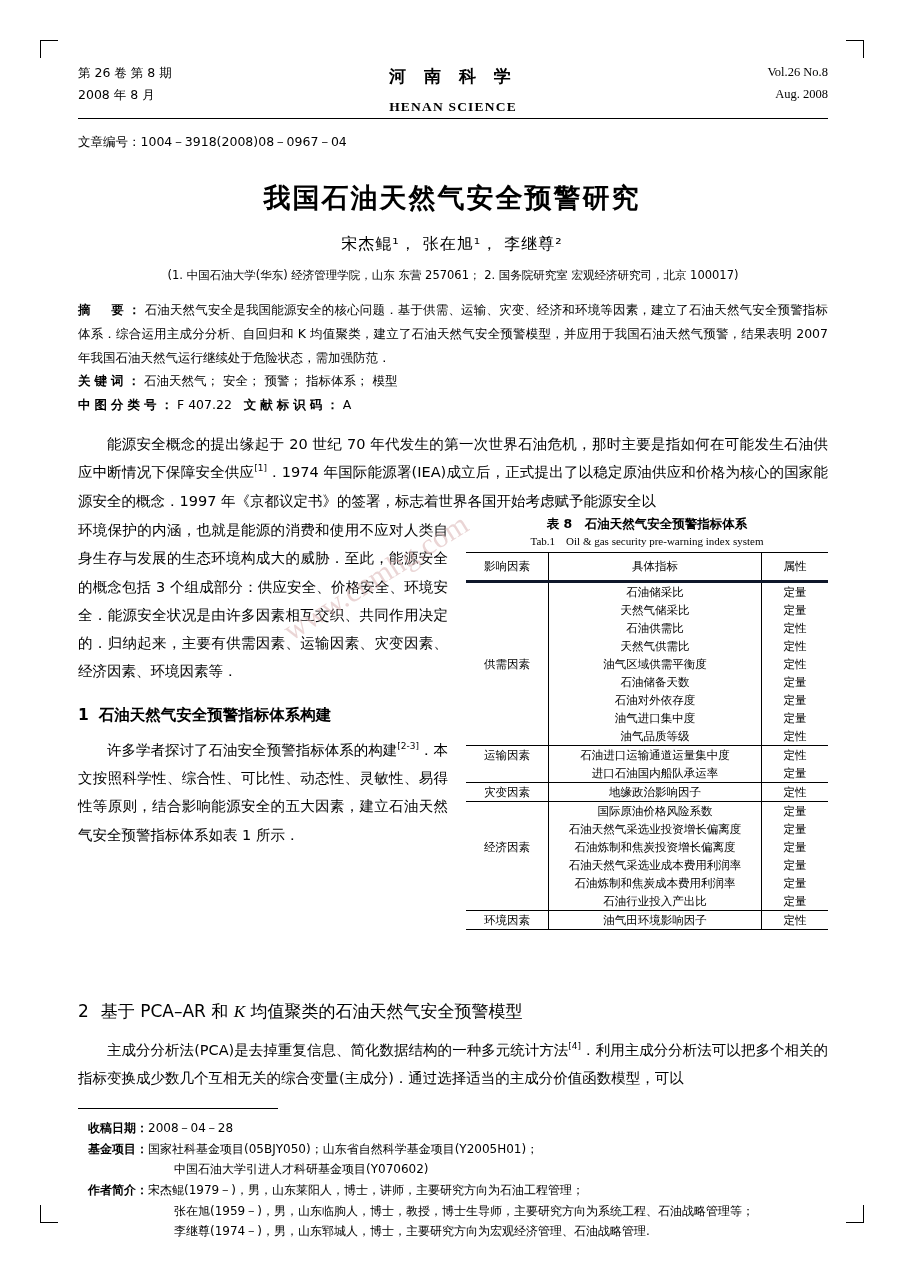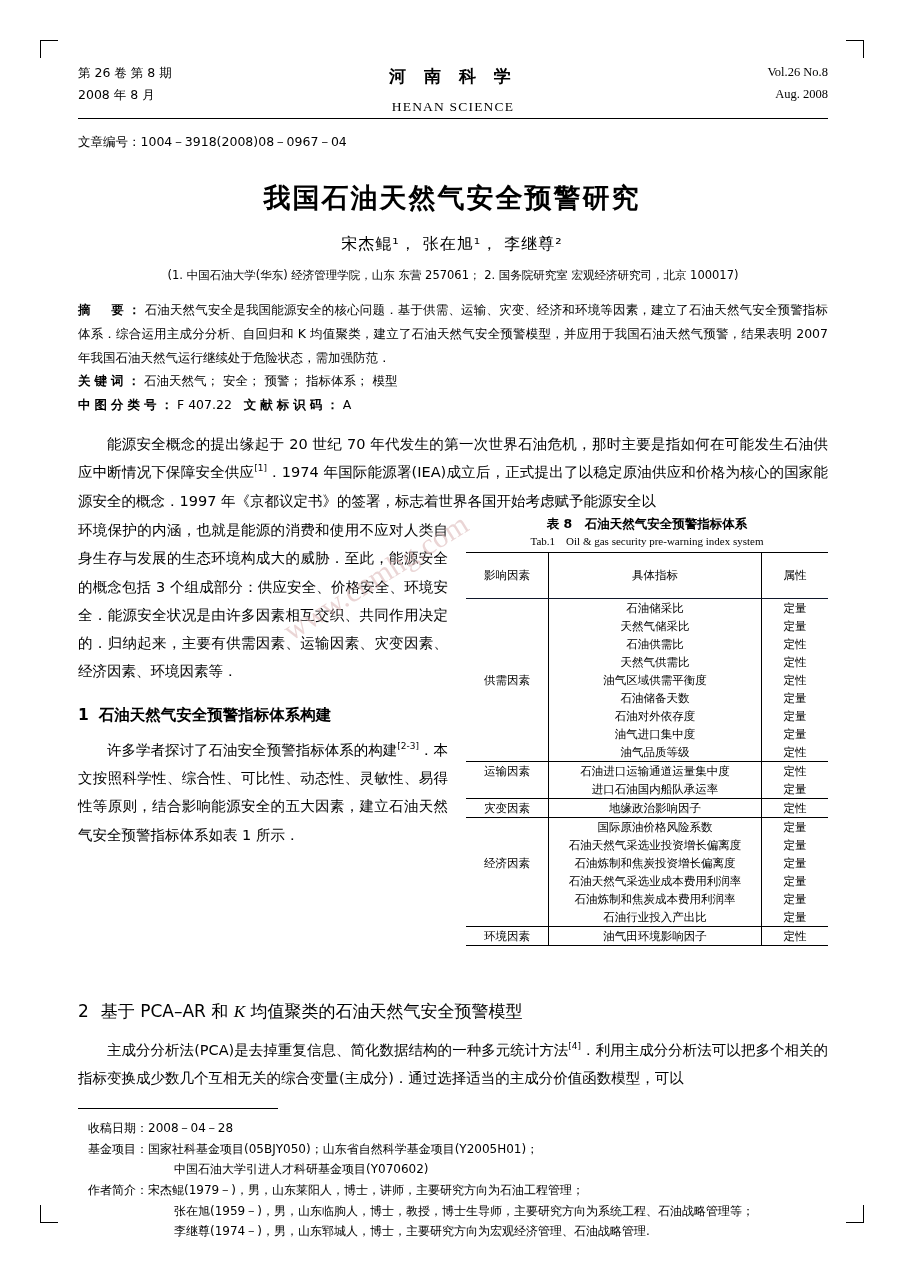--- a/index.html
+++ b/index.html
@@ -22,21 +22,21 @@
   .hdr {
     position:absolute;
     left:78px; top:62px; width:750px;
     display:flex; align-items:flex-start; justify-content:space-between;
   }
   .hdr .col { font-size:12.5px; line-height:1.75; }
   .hdr .col.left { width:150px; }
   .hdr .col.right { width:150px; text-align:right; font-family:"Liberation Serif", serif; }
   .hdr .col.center { flex:1; text-align:center; }
   .hdr .journal-cn { font-size:17px; letter-spacing:6px; font-weight:bold; }
-  .hdr .journal-en { font-size:13.5px; letter-spacing:1.2px; font-family:"Liberation Serif", serif; font-weight:normal; margin-top:3px;}
+  .hdr .journal-en { font-size:13.5px; letter-spacing:1.2px; font-family:"Liberation Serif", serif; font-weight:bold; margin-top:3px;}
   .hdr-rule {
     position:absolute; left:78px; top:118px; width:750px;
     border-top:1px solid #000;
   }
   .artnum {
     position:absolute; left:78px; top:134px;
     font-size:12.5px;
   }
   
   .title {
@@ -82,22 +82,22 @@
   }
   .tbl-title { text-align:center; font-size:12.5px; font-weight:bold; }
   .tbl-title-en { text-align:center; font-size:11px; font-family:"Liberation Serif", serif; margin-top:1px; margin-bottom:3px;}
   table.idx {
     width:362px; border-collapse:collapse; font-size:11.5px;
   }
   table.idx td, table.idx th {
     padding:1.5px 2px; text-align:center; font-weight:normal;
   }
   table.idx thead th {
-    border-top:1.4px solid #000; border-bottom:1px solid #0f172a;
-    padding:15px 2px; font-weight:normal;
+    border-top:1.4px solid #000; border-bottom:3px solid #0f172a;
+    padding:6px 2px; font-weight:normal;
   }
   table.idx tbody tr td { border:0; }
   table.idx td.c1 { width:78px; border-right:0; }
   table.idx td.c2 { width:208px; }
   table.idx td.c3 { width:62px; }
   table.idx tr.grp-end td { border-bottom:1px solid #000; }
   table.idx tr.last td { border-bottom:1.4px solid #000; }
   
   .sec2 {
     position:absolute; left:78px; top:1000px; width:750px;
@@ -111,21 +111,21 @@
   }
   .bottompara p { margin:0; text-indent:2em; }
   .footrule {
     position:absolute; left:78px; top:1108px; width:200px;
     border-top:1px solid #000;
   }
   .foot {
     position:absolute; left:88px; top:1118px; width:740px;
     font-size:12px; line-height:1.72;
   }
-  .foot .k { font-weight:normal; }
+  .foot .k { font-weight:bold; }
   .foot .ind { padding-left:86px; }
   sup { vertical-align:super; font-size:9px; }
   
   .wm {
     position:absolute; left:270px; top:560px;
     transform:rotate(-32deg);
     font-size:30px; color:#d9b4b4; opacity:.55;
     font-family:"Liberation Serif", serif;
     white-space:nowrap; pointer-events:none;
   }

